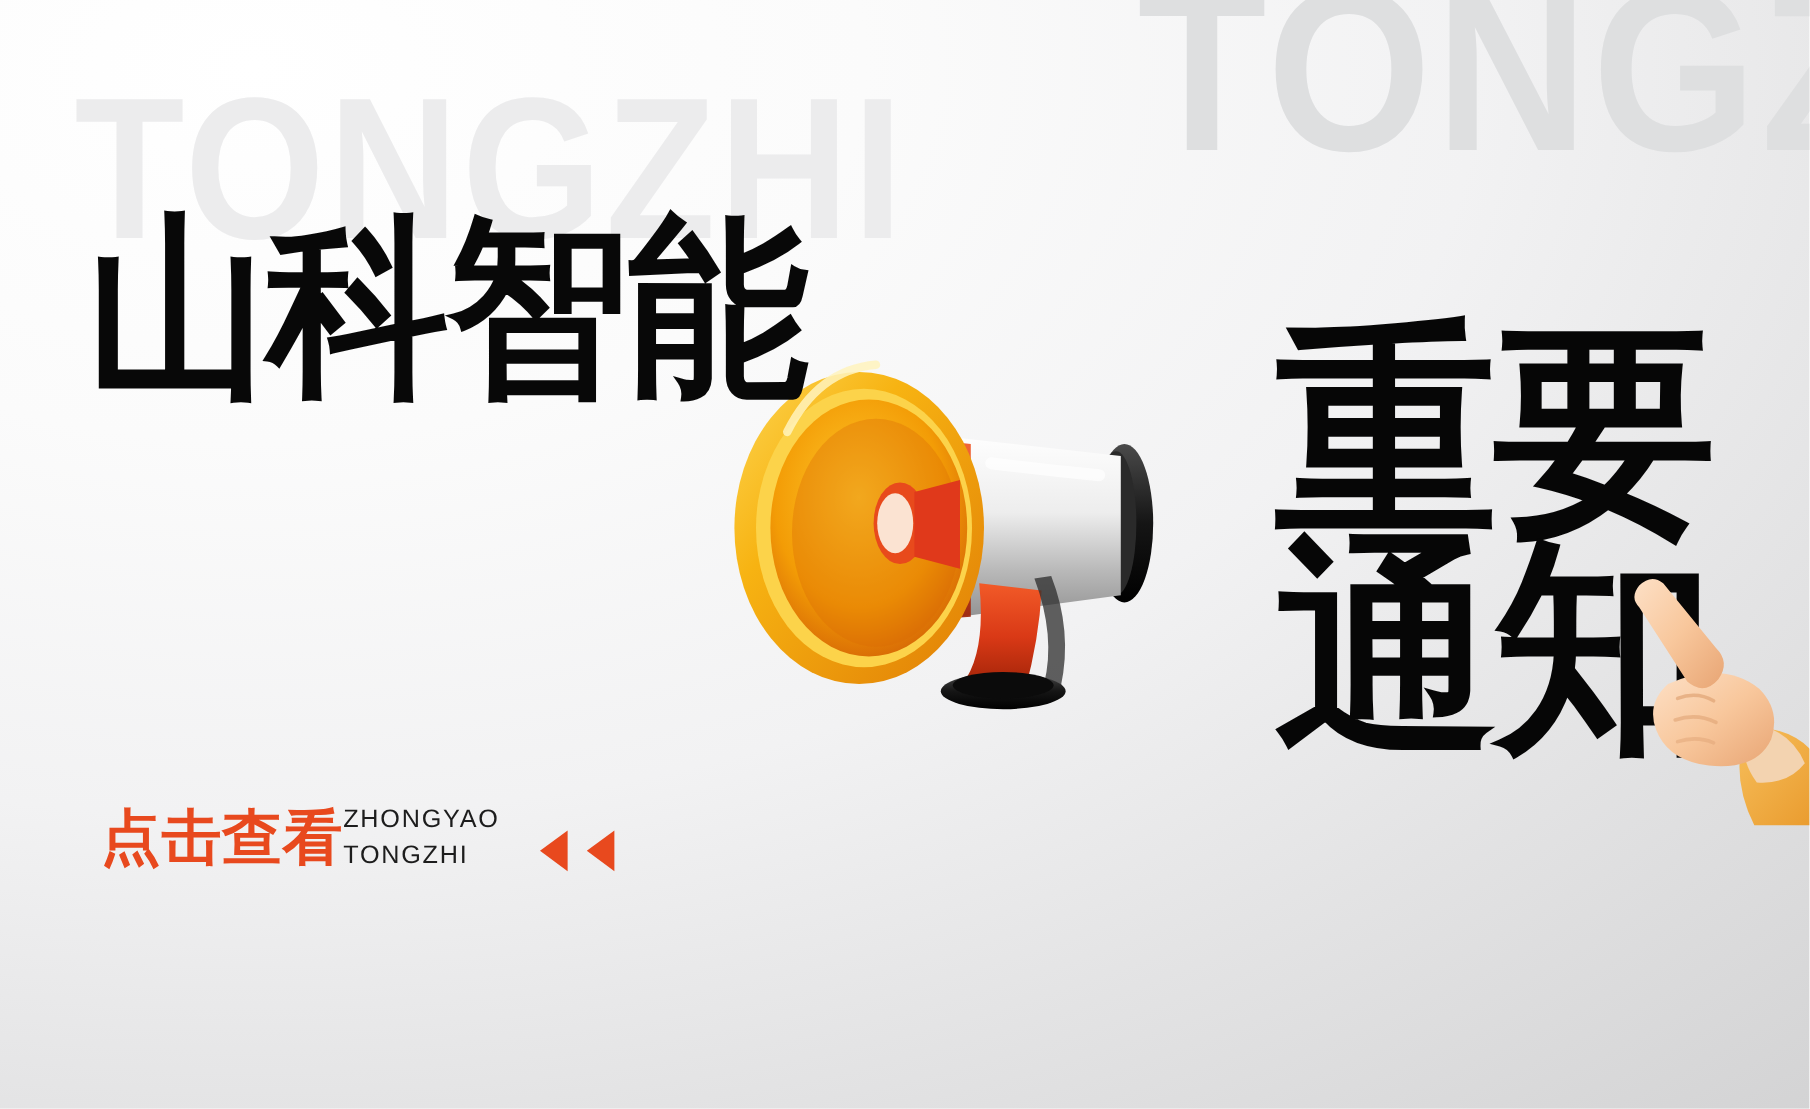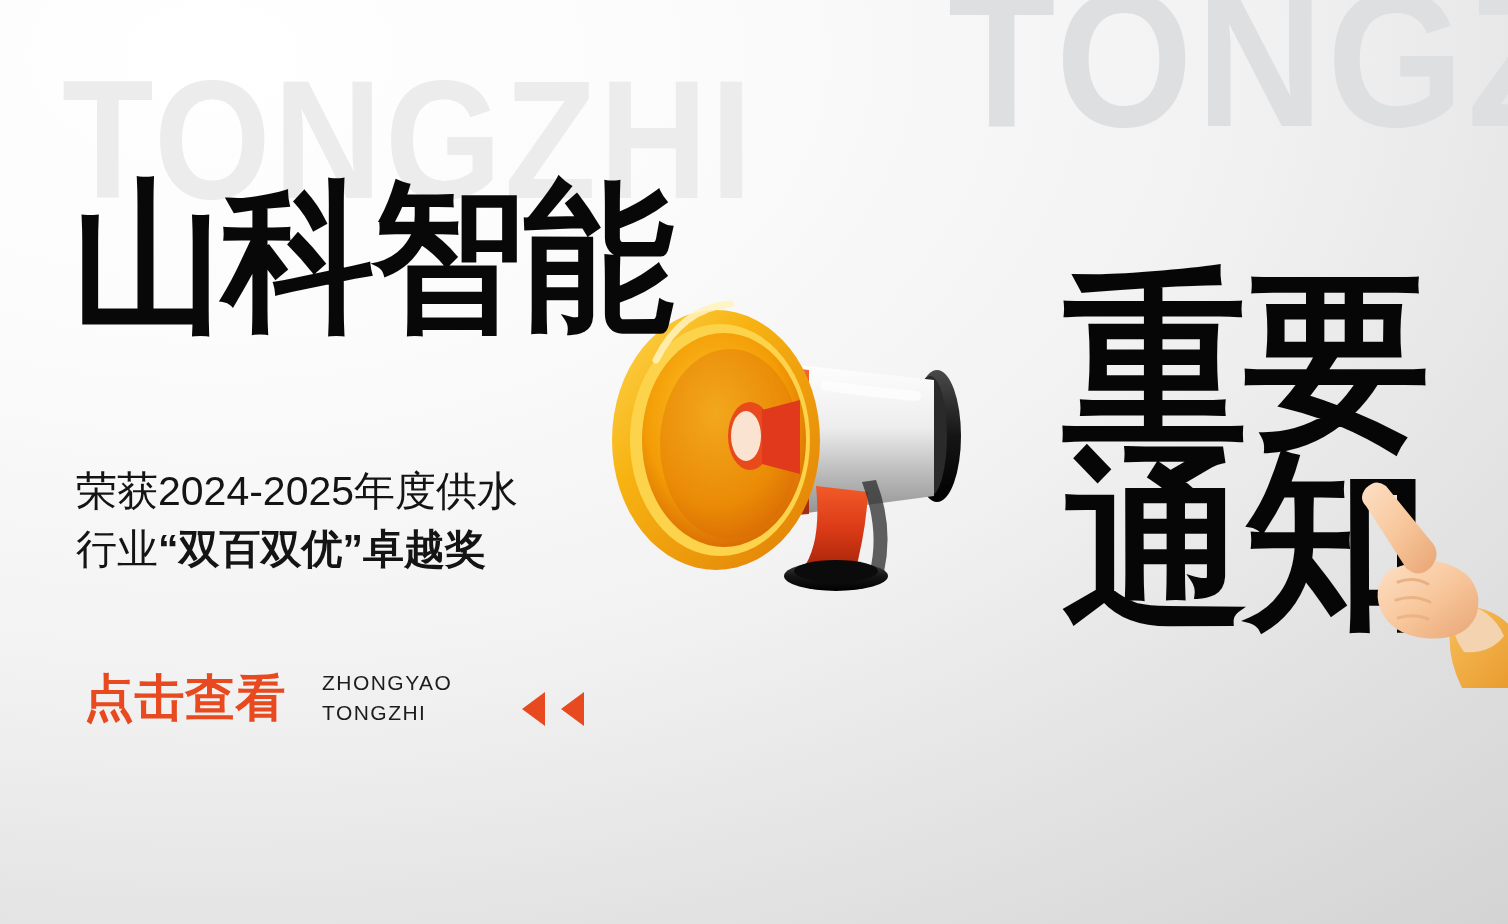--- a/index.html
+++ b/index.html
@@ -71,21 +71,20 @@
   }
   #subtitle .strong { font-weight:700; }
 
   
   #cta-row {
     position:absolute;
     left:84px; top:668px;
     display:flex;
     align-items:center;
     z-index:6;
-    gap:36px;
   }
   #cta-main {
     font-size:50px;
     font-weight:700;
     color:#e8491e;
     letter-spacing:0.01em;
     line-height:1;
     white-space:nowrap;
   }
   #cta-pinyin {
@@ -139,24 +138,20 @@
 <body>
 
 <div id="banner">
 
   <div class="wm" id="wm-main">TONGZHI</div>
 
   <div class="wm" id="wm-corner">TONGZHI</div>
 
   <div id="brand-title">山科智能</div>
 
-  <div id="subtitle">
-    <div>荣获2024-2025年度供水</div>
-    <div><span>行业</span><span class="strong">“双百双优”</span><span class="strong">卓越奖</span></div>
-  </div>
 
   <div id="cta-row">
     <div id="cta-main">点击查看</div>
 
     <div id="cta-pinyin">
       <div>ZHONGYAO</div>
       <div>TONGZHI</div>
     </div>
 
     <div id="cta-arrows">

